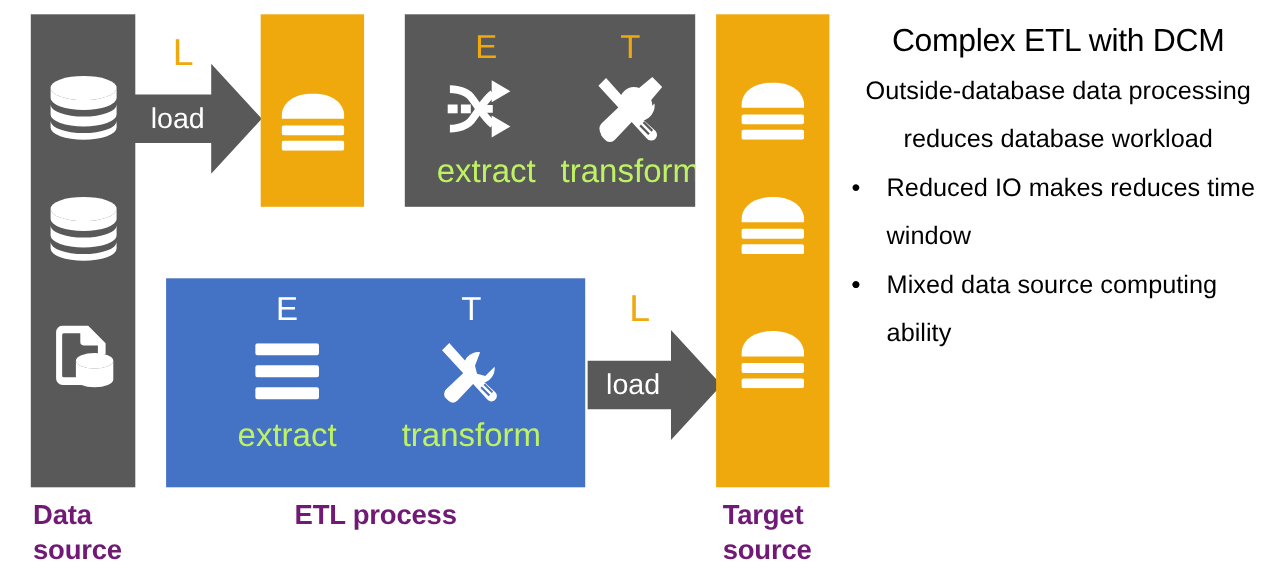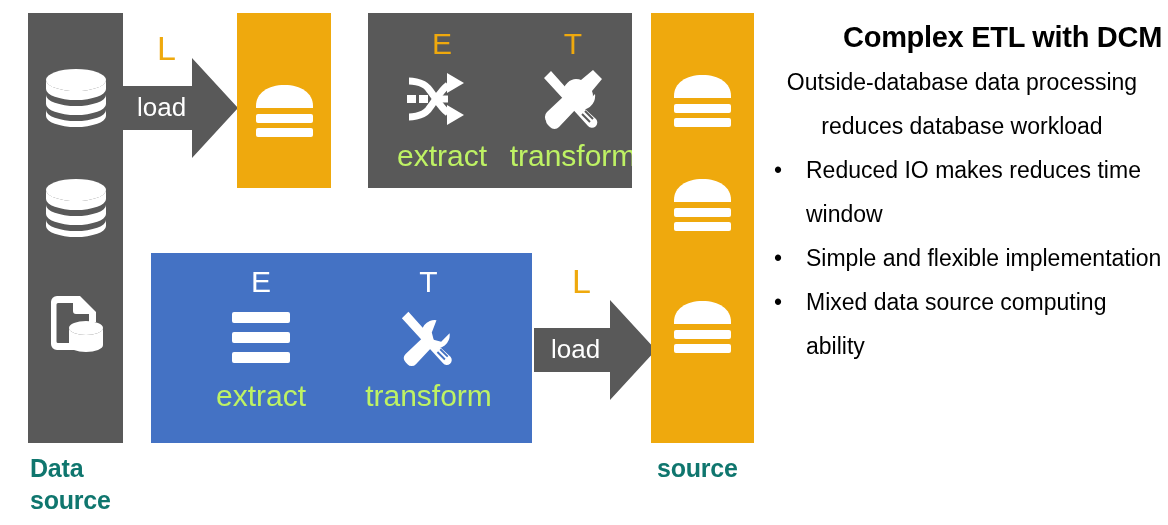--- a/index.html
+++ b/index.html
@@ -23,21 +23,21 @@
     position: absolute;
     box-sizing: border-box;
   }
   .col-gray   { background: #595959; }
   .col-orange { background: #EFA90D; }
   .col-blue   { background: #4472C4; }
 
   
   .caption {
     position: absolute;
-    color: #0f766e;
+    color: #701a75;
     font-weight: bold;
     font-size: 25px;
     line-height: 32px;
     letter-spacing: -0.2px;
   }
   .caption-center { text-align: center; }
 
   
   .arrow {
     position: absolute;
@@ -84,22 +84,22 @@
   
   #text-panel {
     position: absolute;
     left: 762px;
     top: 20px;
     width: 400px;
     color: #000000;
   }
   .panel-title {
     font-size: 29px;
-    font-weight: bold;
-    text-align: right;
+    font-weight: normal;
+    text-align: center;
     line-height: 34px;
     letter-spacing: -0.3px;
     margin-bottom: 6px;
   }
   .panel-lead {
     font-size: 23px;
     text-align: center;
     line-height: 44px;
     padding: 0 12px;
   }
@@ -254,20 +254,21 @@
           <g stroke="#4472C4" stroke-width="2" fill="none">
             <path d="M41 46 L49 54"></path>
             <path d="M44 43 L52 51"></path>
           </g>
         </svg>
       </div>
       <div class="etl-word" style="margin-top:14px;">transform</div>
     </div>
   </div>
 
+  <div class="caption caption-center" style="left:151px; top:452px; width:381px;">ETL process</div>
 
   <div class="arrow" style="left:534px; top:300px; width:122px; height:100px;">
     <svg viewBox="0 0 122 100" width="122" height="100">
       <path d="M0 28 H76 V0 L122 50 L76 100 V72 H0 Z" fill="#595959"></path>
     </svg>
   </div>
   <div class="arrow-letter" style="left:572px; top:264px;">L</div>
   <div class="arrow-label" style="left:551px; top:336px;">load</div>
 
   <div class="block col-orange" style="left:651px; top:13px; width:103px; height:430px;">
@@ -291,34 +292,34 @@
     <div style="position:absolute; left:23px; top:288px; width:57px; height:52px;">
       <svg viewBox="0 0 57 52" width="57" height="52">
         <path d="M0 21 C0 8 12 0 28.5 0 C45 0 57 8 57 21 L57 23 L0 23 Z" fill="#ffffff"></path>
         <rect x="0" y="29" width="57" height="9" rx="2" fill="#ffffff"></rect>
         <rect x="0" y="43" width="57" height="9" rx="2" fill="#ffffff"></rect>
       </svg>
     </div>
   </div>
 
   <div class="caption" style="left:657px; top:452px; width:140px;">
+    <div>Target</div>
     <div>source</div>
   </div>
 
   <div id="text-panel">
     <div class="panel-title">Complex ETL with DCM</div>
     <div class="panel-lead">Outside-database data processing reduces database workload</div>
     <ul class="bullet-list">
       <li class="bullet-item">
         <span class="bullet-dot">•</span>
         <span>Reduced IO makes reduces time window</span>
       </li>
       <li class="bullet-item">
         <span class="bullet-dot">•</span>
-        <span>Simple and flexible implementation</span>
       </li>
       <li class="bullet-item">
         <span class="bullet-dot">•</span>
         <span>Mixed data source computing ability</span>
       </li>
     </ul>
   </div>
 
 </div>
 

